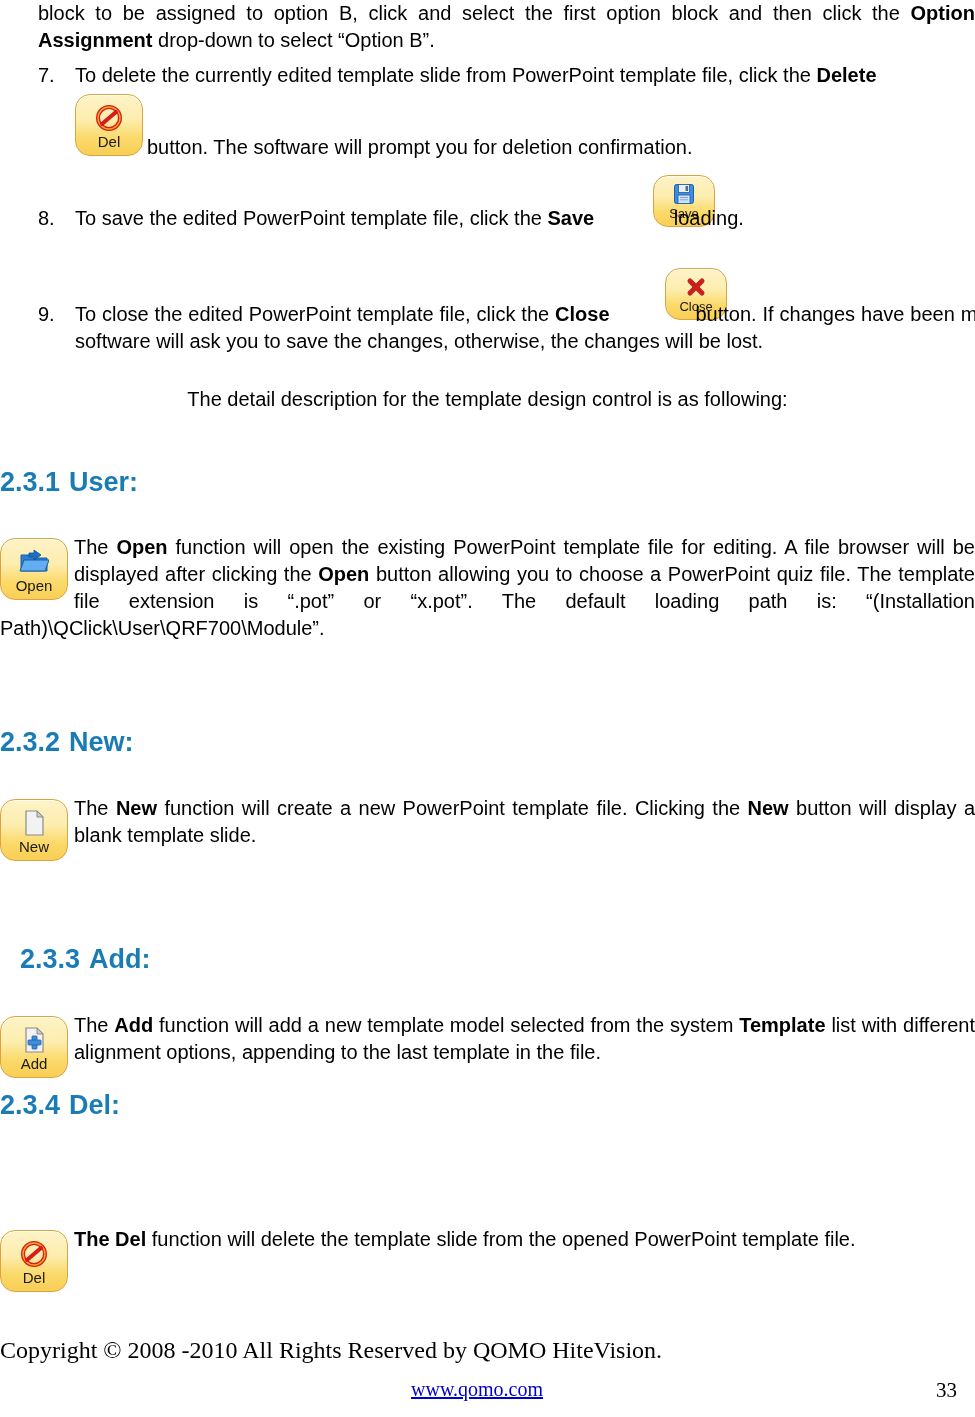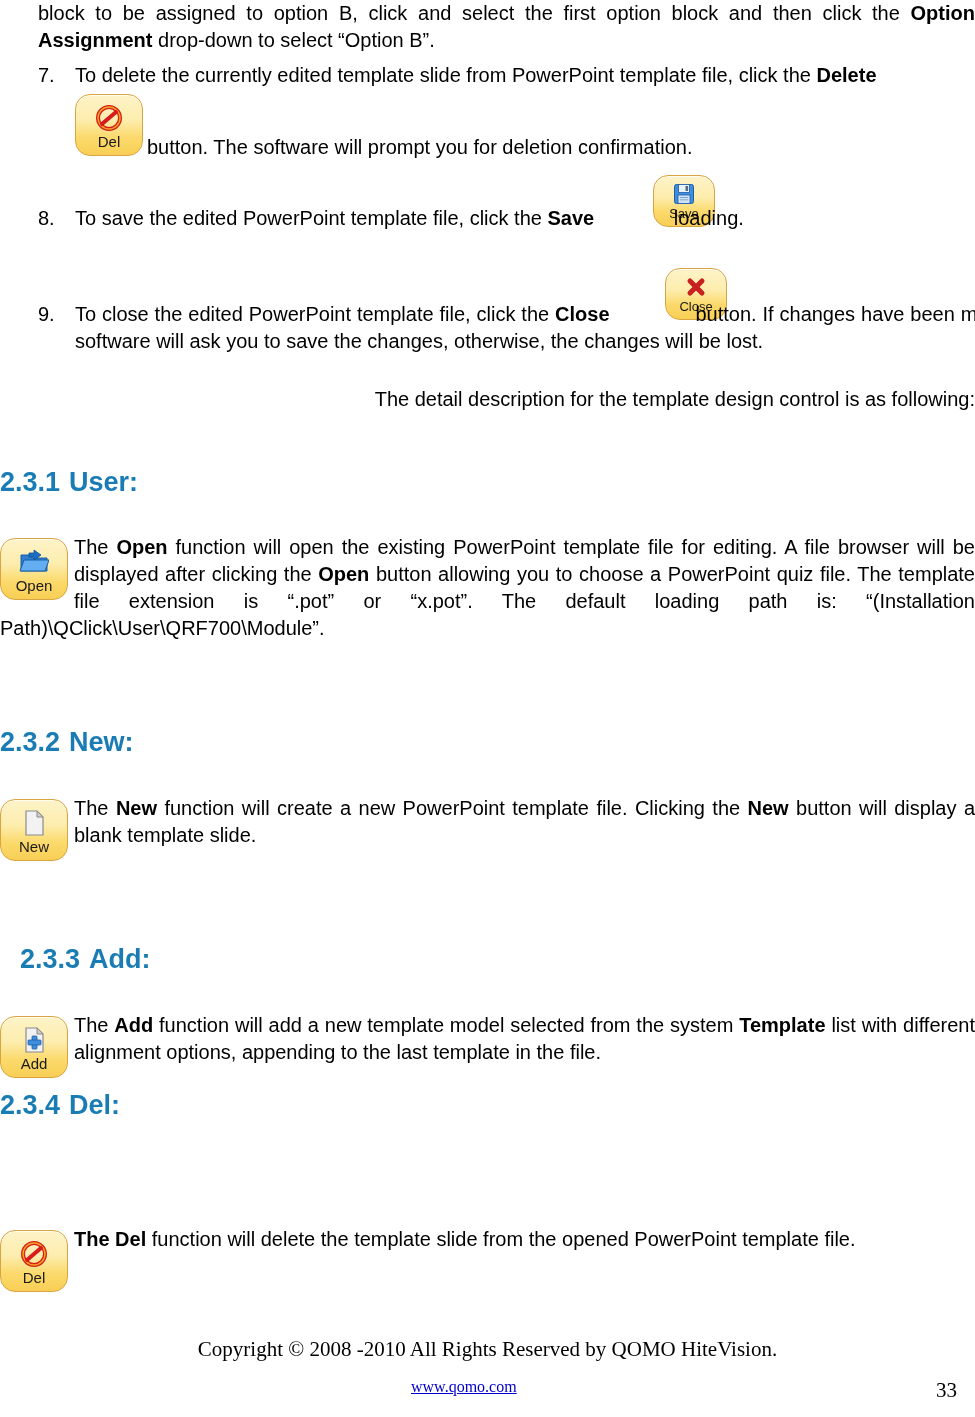--- a/index.html
+++ b/index.html
@@ -113,31 +113,30 @@
     position: absolute;
     left: 0;
     right: 0;
     bottom: 0;
     height: 86px;
   }
   .footer-copy {
     position: absolute;
     top: 6px;
     width: 100%;
-    text-align: center;
     font-family: "Liberation Serif", serif;
-    font-size: 21px;
+    font-size: 24px;
     color: #000;
   }
   .footer-link {
     position: absolute;
     top: 47px;
     left: 411px;
     font-family: "Liberation Serif", serif;
-    font-size: 16px;
+    font-size: 20px;
     color: #0000cd;
     text-decoration: underline;
   }
   .footer-page {
     position: absolute;
     top: 47px;
     right: 18px;
     font-family: "Liberation Serif", serif;
     font-size: 21px;
     color: #000;
@@ -206,21 +205,21 @@
         </svg>
       </span>
       <span class="cap">Close</span>
     </div>
     <div class="num-item body-text" style="width:975px;">
       <span class="num-marker">9.</span>
       <span>To close the edited PowerPoint template file, click the </span><b>Close</b><span style="display:inline-block; width:80px;"></span><span> button. If changes have been made, the software will ask you to save the changes, otherwise, the changes will be lost.</span>
     </div>
   </div>
 
-  <div class="abs body-text" style="left:0px; top:386px; width:975px; text-align:right;">The detail description for the template design control is as following:</div>
+  <div class="abs body-text" style="left:0px; top:386px; width:975px; text-align:center;">The detail description for the template design control is as following:</div>
 
   <div class="abs h3" style="left:0px; top:466px;">
     <span class="h3num">2.3.1</span><span>User:</span>
   </div>
 
   <div class="abs clearfix" style="left:0px; top:534px; width:975px;">
     <div class="qbtn float-btn" style="margin-top:4px;">
       <span class="glyph">
         <svg width="30" height="28" viewBox="0 0 30 28" aria-hidden="true">
           <path d="M2 7 h9 l2.5 3 H28 v13 H2 Z" fill="#2e7fd4" stroke="#1a5fa8" stroke-width="1"></path>

